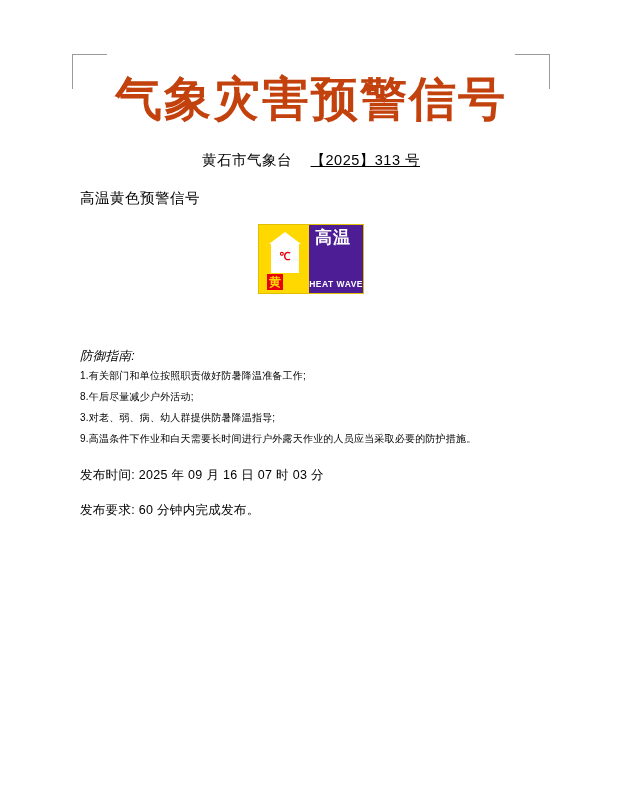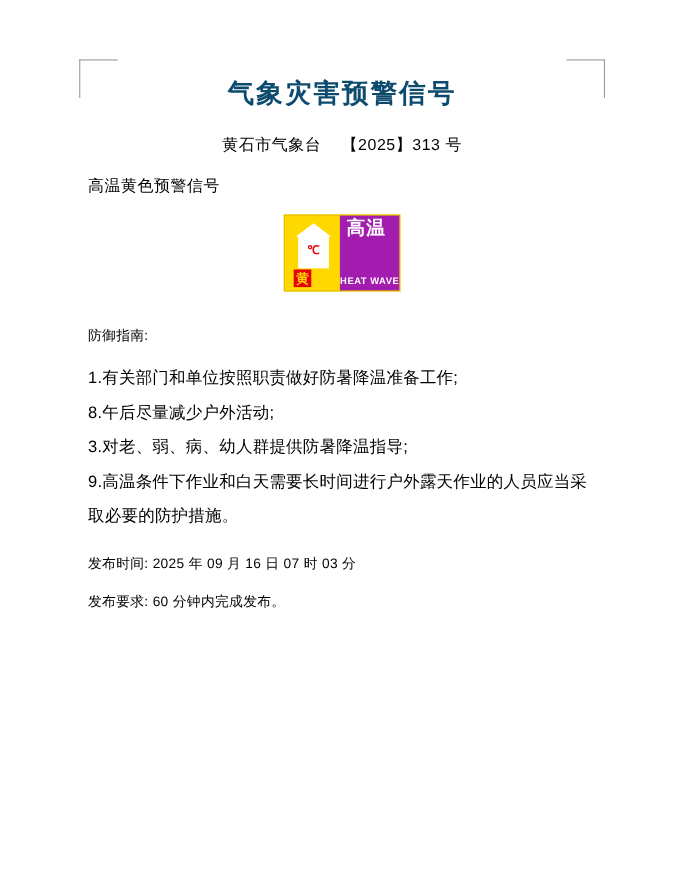--- a/index.html
+++ b/index.html
@@ -34,38 +34,39 @@
 
   .content {
     position: absolute;
     left: 80px;
     top: 60px;
     width: 462px;
   }
 
   .doc-title {
     text-align: center;
-    color: #0c4a6e;
+    color: #c2410c;
     font-family: "DejaVu Serif", serif;
     font-weight: bold;
-    font-size: 24px;
+    font-size: 47px;
     letter-spacing: 2px;
     margin-top: 10px;
     line-height: 1.25;
     white-space: nowrap;
   }
 
   .issuer-line {
     text-align: center;
     font-size: 14.5px;
     margin-top: 22px;
     letter-spacing: 0.5px;
   }
   .issuer-line .doc-no {
     margin-left: 14px;
+    text-decoration: underline;
   }
 
   .signal-name {
     text-align: left;
     font-size: 14.5px;
     margin-top: 19px;
     letter-spacing: 0.5px;
   }
 
   
@@ -125,21 +126,21 @@
     font-size: 12px;
     font-weight: bold;
     color: #ffd800;
     background: #e8000b;
     line-height: 1;
     padding: 2px 2px;
     font-family: "DejaVu Sans", sans-serif;
   }
   .warn-right {
     width: 52%;
-    background: #a21caf;
+    background: #4c1d95;
     color: #ffffff;
     position: relative;
   }
   .gw-text {
     position: absolute;
     top: 4px;
     left: 6px;
     font-size: 17px;
     font-weight: bold;
     line-height: 1.05;
@@ -161,28 +162,28 @@
   .body-para {
     margin-top: 28px;
     font-size: 14.5px;
     line-height: 2.05;
     text-align: justify;
     text-indent: 2em;
     letter-spacing: 0.3px;
   }
 
   .guide-title {
-    margin-top: 32px;
+    margin-top: 54px;
     font-size: 12.5px;
     letter-spacing: 0.3px;
+    font-style: italic;
   }
 
   .guide-list {
-    margin-top: 14px;
-    font-size: 15px;
+    font-size: 10px;
     line-height: 2.1;
     letter-spacing: 0.2px;
   }
   .guide-list div {
     margin: 0;
   }
 
   .publish-time {
     margin-top: 18px;
     font-size: 12.5px;

